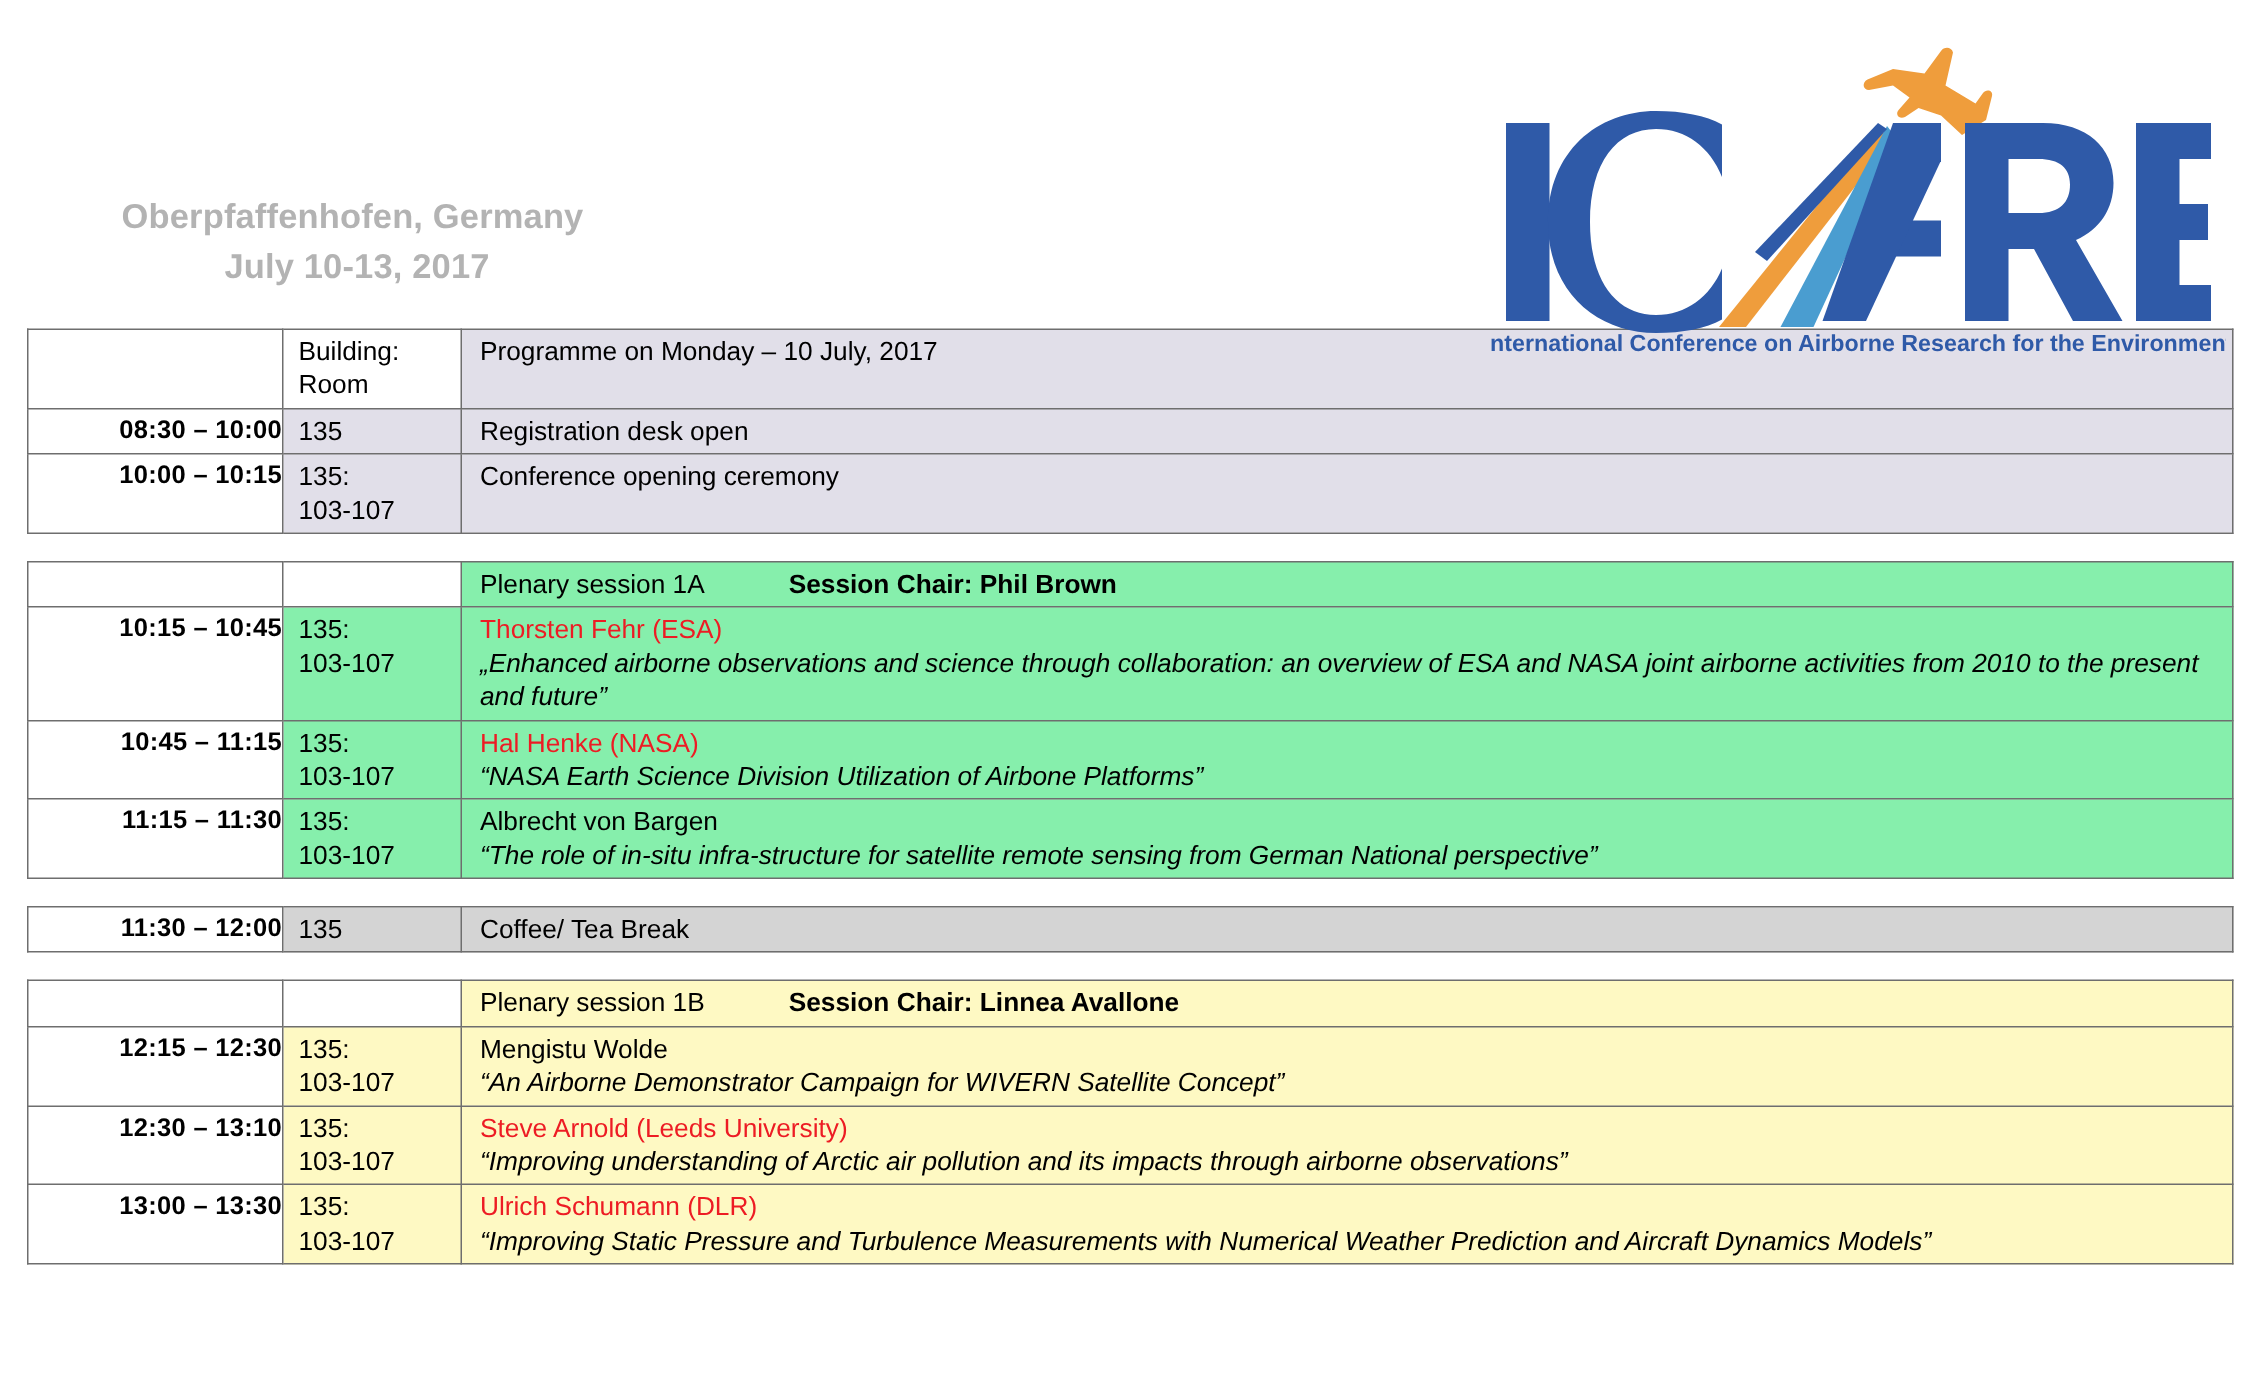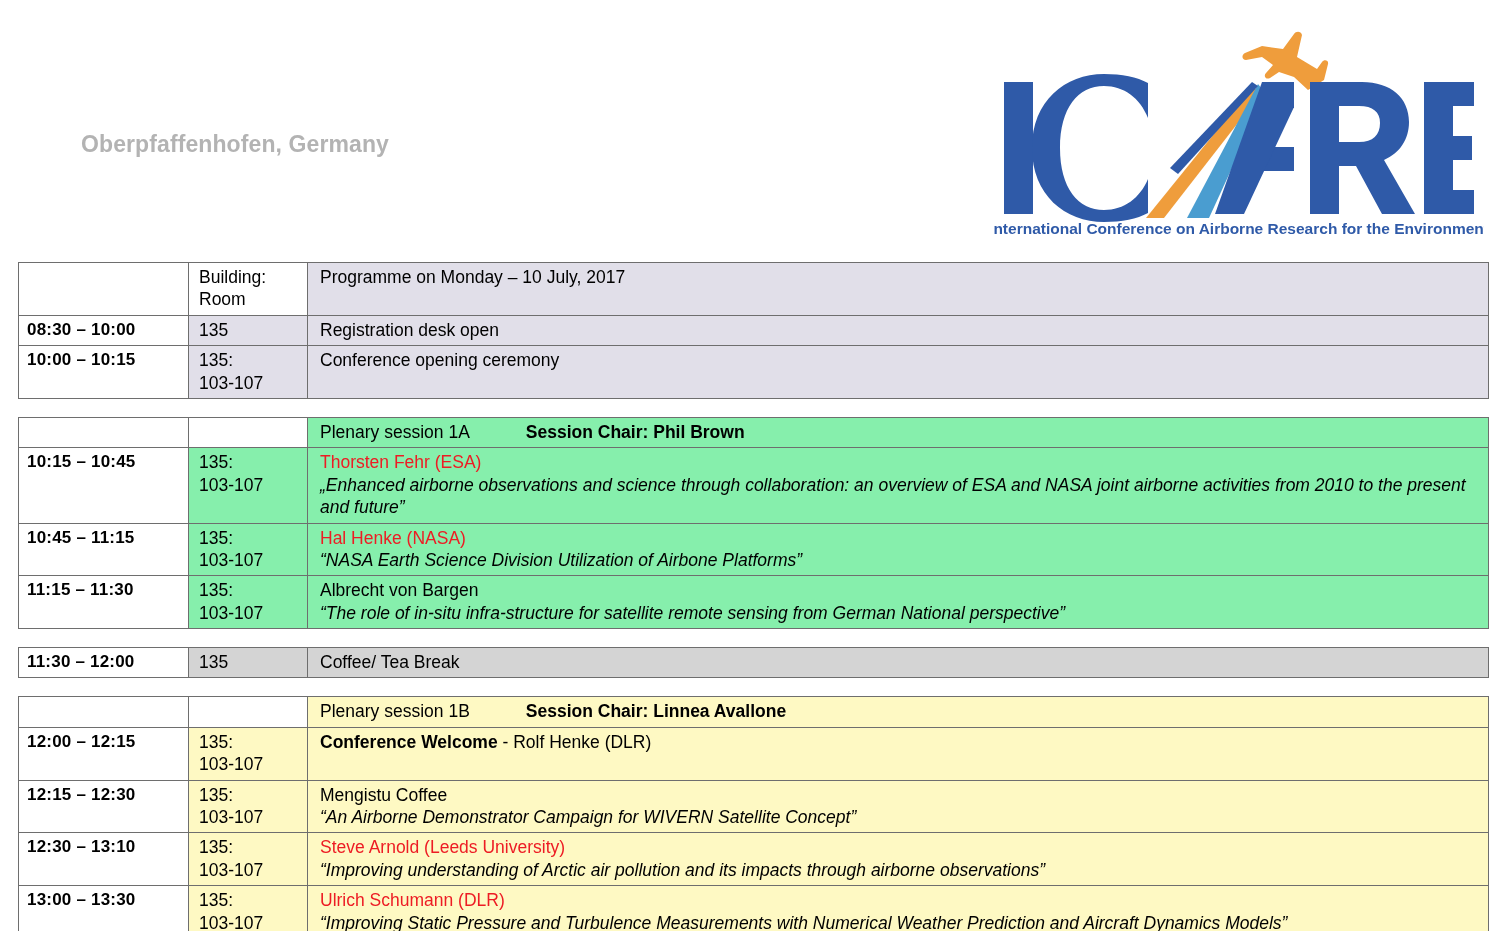--- a/index.html
+++ b/index.html
@@ -12,21 +12,21 @@
     height: 931px;
     font-family: "Liberation Sans", sans-serif;
     color: #000000;
     overflow: hidden;
     position: relative;
   }
 
   
   .page-header {
     position: relative;
-    height: 262px;
+    height: 219px;
   }
   .venue-block {
     position: absolute;
     left: 0;
     top: 128;
     top: 128px;
     width: 470px;
     text-align: center;
     color: #b3b3b3;
     font-weight: bold;
@@ -62,21 +62,21 @@
   .prog-table td {
     border: 1.1px solid #6e6e6e;
     vertical-align: top;
     padding: 3px 0 4px 8px;
     font-size: 17.5px;
     line-height: 1.28;
   }
   .prog-table td.time {
     background: #ffffff;
     font-weight: bold;
-    text-align: left;
+    text-align: right;
     white-space: nowrap;
     font-size: 17px;
     letter-spacing: 0.2px;
   }
   .prog-table td.room {
     white-space: pre-line;
     padding-left: 10px;
   }
   .prog-table td.body { padding-left: 12px; }
 
@@ -105,20 +105,21 @@
   }
   .welcome-strong { font-weight: bold; }
 </style>
 </head>
 <body>
 
 <div class="page-header">
 
   <div class="venue-block">
     <div>Oberpfaffenhofen, Germany</div>
+    <div class="venue-line2">July 10-13, 2017</div>
   </div>
 
   <div class="logo-block">
     <svg class="logo-svg" viewBox="0 0 490 218" xmlns="http://www.w3.org/2000/svg">
 
       <g>
         <polygon points="258,65 268,70 170,196 152,196" fill="#ef9d3c"></polygon>
         <polygon points="264,62 272,72 215,196 193,196" fill="#4a9dd0"></polygon>
         <polygon points="258,60 264,64 184,152 176,146" fill="#2f5aa8"></polygon>
       </g>
@@ -258,35 +259,27 @@
     </colgroup>
   <tbody>
     <tr class="head-row">
       <td class="time"></td>
       <td class="room"></td>
       <td class="body">
         <span class="hdr-title">Plenary session 1B</span><span class="hdr-chair">Session Chair: Linnea Avallone</span>
       </td>
     </tr>
 
-    <tr>
-      <td class="time">12:00 – 12:15</td>
-      <td class="room">135:
-103-107</td>
-      <td class="body">
-        <span class="welcome-strong">Conference Welcome</span><span> - Rolf Henke (DLR)</span>
-      </td>
-    </tr>
 
     <tr>
       <td class="time">12:15 – 12:30</td>
       <td class="room">135:
 103-107</td>
       <td class="body">
-        <span class="speaker">Mengistu Coffee</span>
+        <span class="speaker">Mengistu Wolde</span>
         <span class="talk">“An Airborne Demonstrator Campaign for WIVERN Satellite Concept”</span>
       </td>
     </tr>
 
     <tr>
       <td class="time">12:30 – 13:10</td>
       <td class="room">135:
 103-107</td>
       <td class="body">
         <span class="speaker red">Steve Arnold (Leeds University)</span>

